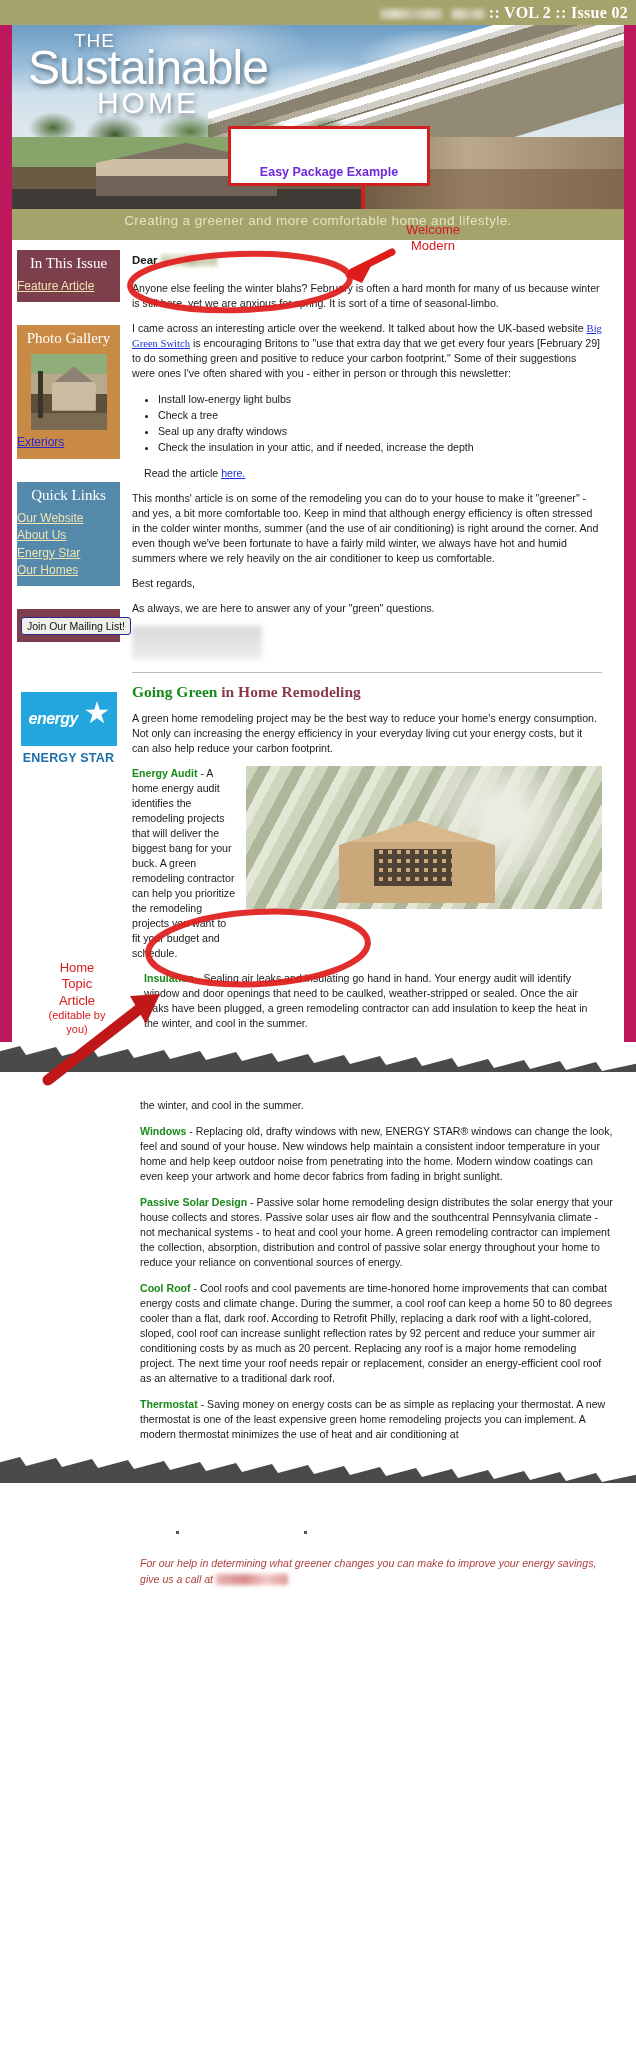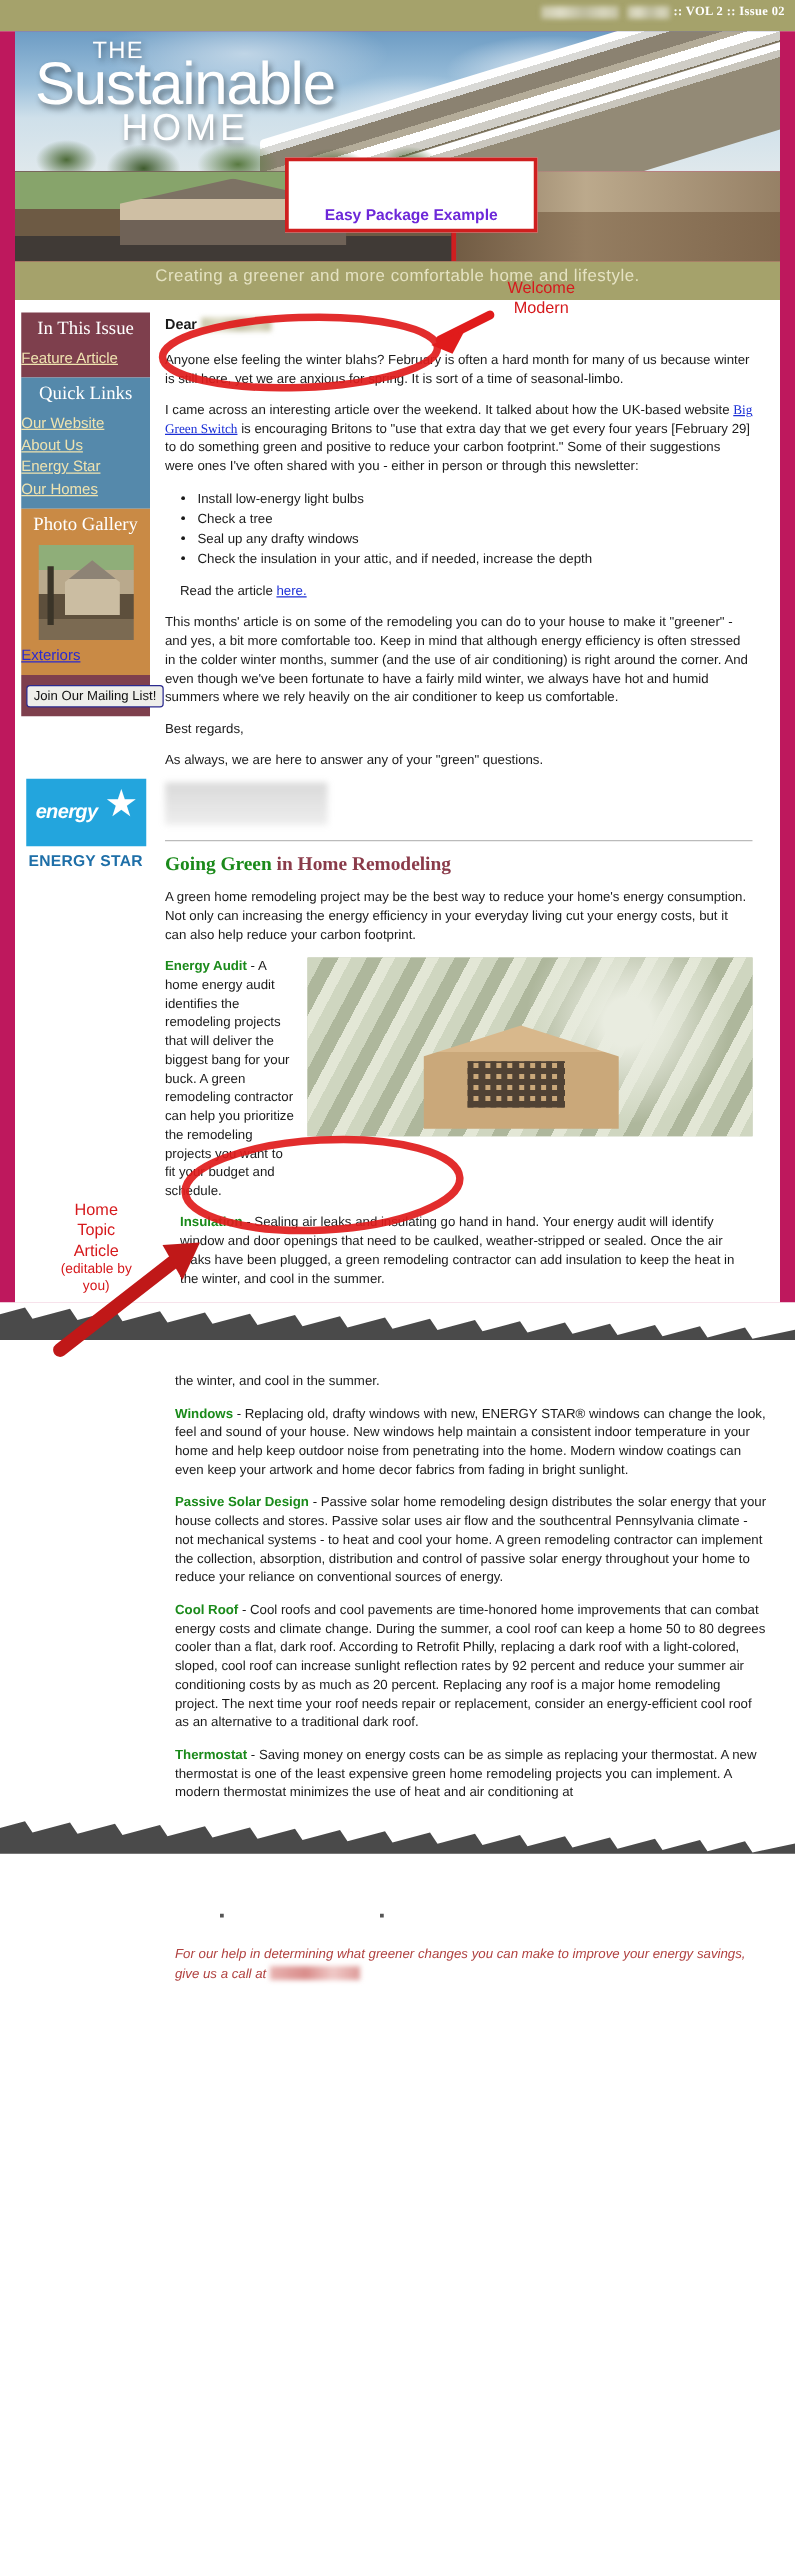--- a/index.html
+++ b/index.html
@@ -17,21 +17,21 @@
   .olive-top {
     background: #a5a26b;
     height: 25px;
     position: relative;
   }
   .issue-line {
     position: absolute;
     right: 8px; top: 4px;
     font-family: "Liberation Serif", serif;
     font-weight: bold;
-    font-size: 10px;
+    font-size: 16px;
     color: #ffffff;
     letter-spacing: .3px;
     white-space: nowrap;
   }
   .redact {
     display: inline-block;
     vertical-align: middle;
     background: linear-gradient(90deg,#c9c7a8 0%,#dedcc6 25%,#bdbb9c 55%,#d7d5bd 80%,#c5c3a4 100%);
     filter: blur(2.2px);
     border-radius: 1px;
@@ -147,21 +147,21 @@
   }
 
   
   .content {
     margin: 0 12px;
     background: #ffffff;
     display: flex;
     padding: 8px 0 0 0;
   }
   .sidebar { width: 112px; padding: 2px 4px 0 5px; flex: none; }
-  .box { margin-bottom: 0; }
+  .box { margin-bottom: 23px; }
   .box-h {
     font-family: "Liberation Serif", serif;
     font-size: 15px;
     color: #ffffff;
     text-align: center;
     padding: 5px 0 4px;
   }
   .box-maroon { background: #7e3f4d; }
   .box-blue   { background: #5589ab; }
   .box-tan    { background: #c98a45; }
@@ -356,35 +356,35 @@
 
       <div class="sidebar">
 
         <div class="box box-maroon">
           <div class="box-h">In This Issue</div>
           <div class="box-body">
             <a class="slink">Feature Article</a>
           </div>
         </div>
 
+        <div class="box box-tan">
+          <div class="box-h">Photo Gallery</div>
+          <div class="gallery-img"></div>
+          <div class="box-body" style="padding-top:0">
+            <a class="slink">Exteriors</a>
+          </div>
+        </div>
+
         <div class="box box-blue">
           <div class="box-h">Quick Links</div>
           <div class="box-body">
             <a class="slink">Our Website</a>
             <a class="slink">About Us</a>
             <a class="slink">Energy Star</a>
             <a class="slink">Our Homes</a>
-          </div>
-        </div>
-
-        <div class="box box-tan">
-          <div class="box-h">Photo Gallery</div>
-          <div class="gallery-img"></div>
-          <div class="box-body" style="padding-top:0">
-            <a class="slink">Exteriors</a>
           </div>
         </div>
 
         <div class="mail-box">
           <span class="mail-btn">Join Our Mailing List!</span>
         </div>
 
         <div class="estar">
           <div class="estar-top">
             <span class="estar-word">energy</span>

